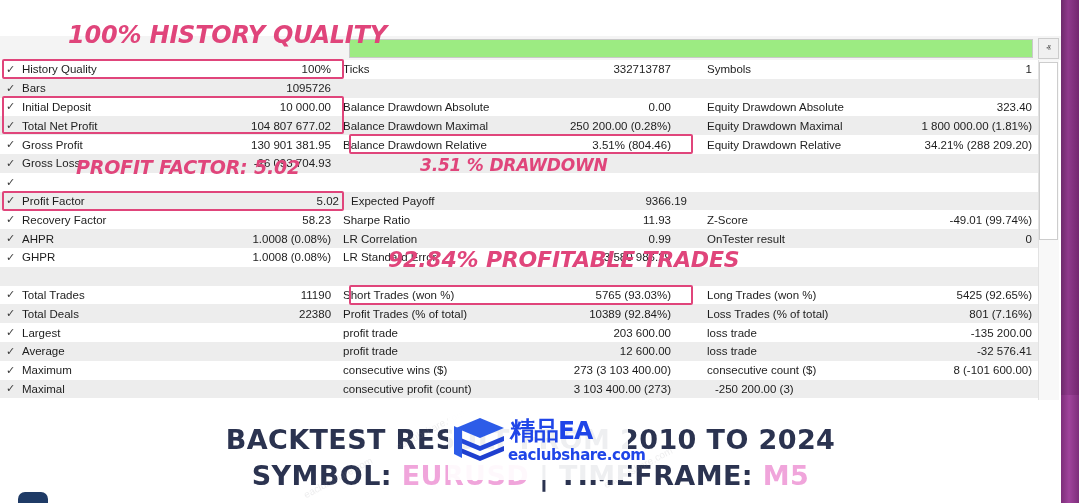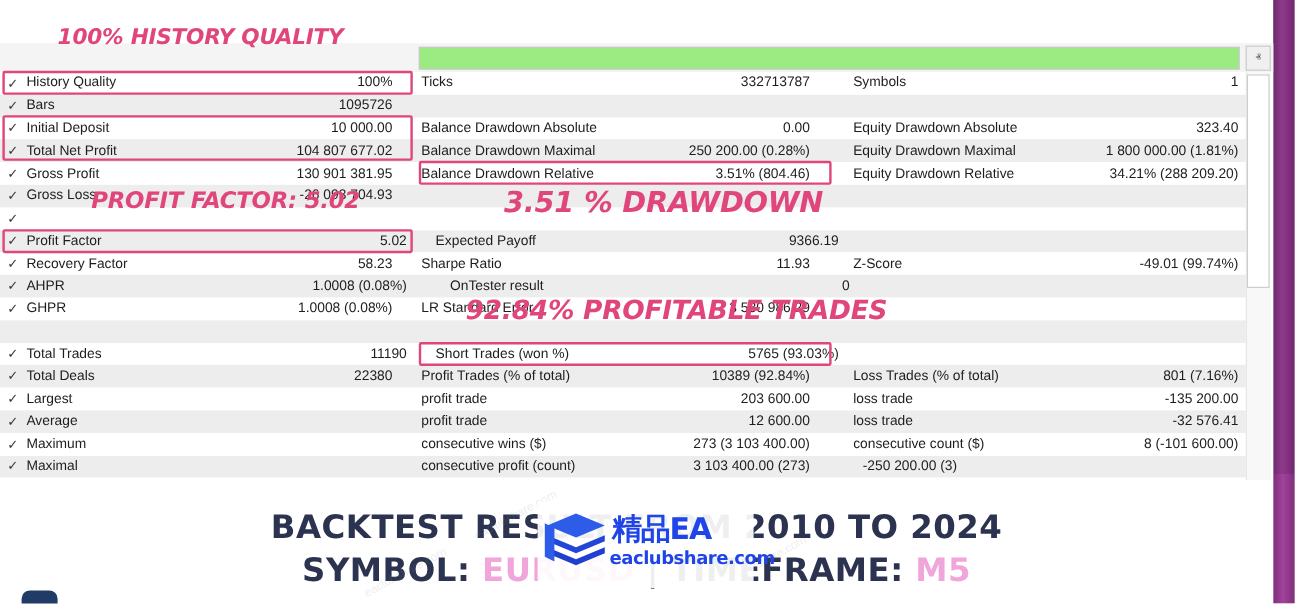--- a/index.html
+++ b/index.html
@@ -93,21 +93,21 @@
     position: relative;
     display: flex;
     align-items: center;
     font-size: 11.5px;
     color: #1d1d1d;
     padding: 0 6px;
     overflow: hidden;
     white-space: nowrap;
   }
   .c1 { width: 345px; }
-  .c2 { width: 348px; margin-left: 12px; }
+  .c2 { width: 348px; }
   .c3 { width: 345px; margin-left: 24px; }
 
   .chk {
     width: 16px;
     flex: 0 0 16px;
     font-size: 11px;
     color: #3a3a3a;
     text-align: left;
   }
   .lbl {
@@ -135,23 +135,23 @@
   .cap {
     position: absolute;
     color: #e0457b;
     font-weight: bold;
     font-style: italic;
     letter-spacing: -0.2px;
     white-space: nowrap;
     z-index: 7;
     font-family: "DejaVu Sans", sans-serif;
   }
-  #cap-history { left: 48px;  top: 21px; font-size: 18px; }
+  #cap-history { left: 68px;  top: 21px; font-size: 24px; }
   #cap-pf      { left: 76px;  top: 156px; font-size: 19px; }
-  #cap-dd      { left: 420px; top: 155px; font-size: 24px; }
+  #cap-dd      { left: 420px; top: 155px; font-size: 17px; }
   #cap-pt      { left: 388px; top: 247px; font-size: 22px; }
 
   
   .banner {
     position: absolute;
     left: 0; top: 400px;
     width: 1061px; height: 103px;
     background: #ffffff;
     text-align: center;
   }
@@ -163,21 +163,21 @@
     letter-spacing: 0.4px;
     white-space: nowrap;
   }
   #bline1 { position: absolute; left: 0; right: 0; top: 24px; }
   #bline2 { position: absolute; left: 0; right: 0; top: 60px; }
   .accent { color: #f0a5db; }
 
   
   .wm {
     position: absolute;
-    left: 448px; top: 418px;
+    left: 448px; top: 408px;
     width: 180px; height: 72px;
     z-index: 9;
     background: rgba(255,255,255,0.92);
     text-align: center;
   }
   .wm-logo { position: absolute; left: 2px; top: 8px; width: 56px; height: 52px; }
   .wm-cn {
     position: absolute; left: 62px; top: 6px;
     font-family: "DejaVu Sans", sans-serif;
     font-weight: bold; font-size: 25px; color: #1f45e8;
@@ -359,20 +359,24 @@
             <span class="lbl">Z-Score</span>
             <span class="val">-49.01 (99.74%)</span>
           </div>
         </div>
         <div class="row alt">
           <div class="cell c1">
             <span class="chk">✓</span>
             <span class="lbl">AHPR</span>
             <span class="val">1.0008 (0.08%)</span>
           </div>
+          <div class="cell c2">
+            <span class="lbl">LR Correlation</span>
+            <span class="val">0.99</span>
+          </div>
           <div class="cell c3">
             <span class="lbl">OnTester result</span>
             <span class="val">0</span>
           </div>
         </div>
         <div class="row">
           <div class="cell c1">
             <span class="chk">✓</span>
             <span class="lbl">GHPR</span>
             <span class="val">1.0008 (0.08%)</span>
@@ -403,20 +407,24 @@
         </div>
         <div class="row">
           <div class="cell c1">
             <span class="chk">✓</span>
             <span class="lbl">Total Trades</span>
             <span class="val">11190</span>
           </div>
           <div class="cell c2">
             <span class="lbl">Short Trades (won %)</span>
             <span class="val">5765 (93.03%)</span>
+          </div>
+          <div class="cell c3">
+            <span class="lbl">Long Trades (won %)</span>
+            <span class="val">5425 (92.65%)</span>
           </div>
         </div>
         <div class="row alt">
           <div class="cell c1">
             <span class="chk">✓</span>
             <span class="lbl">Total Deals</span>
             <span class="val">22380</span>
           </div>
           <div class="cell c2">
             <span class="lbl">Profit Trades (% of total)</span>

